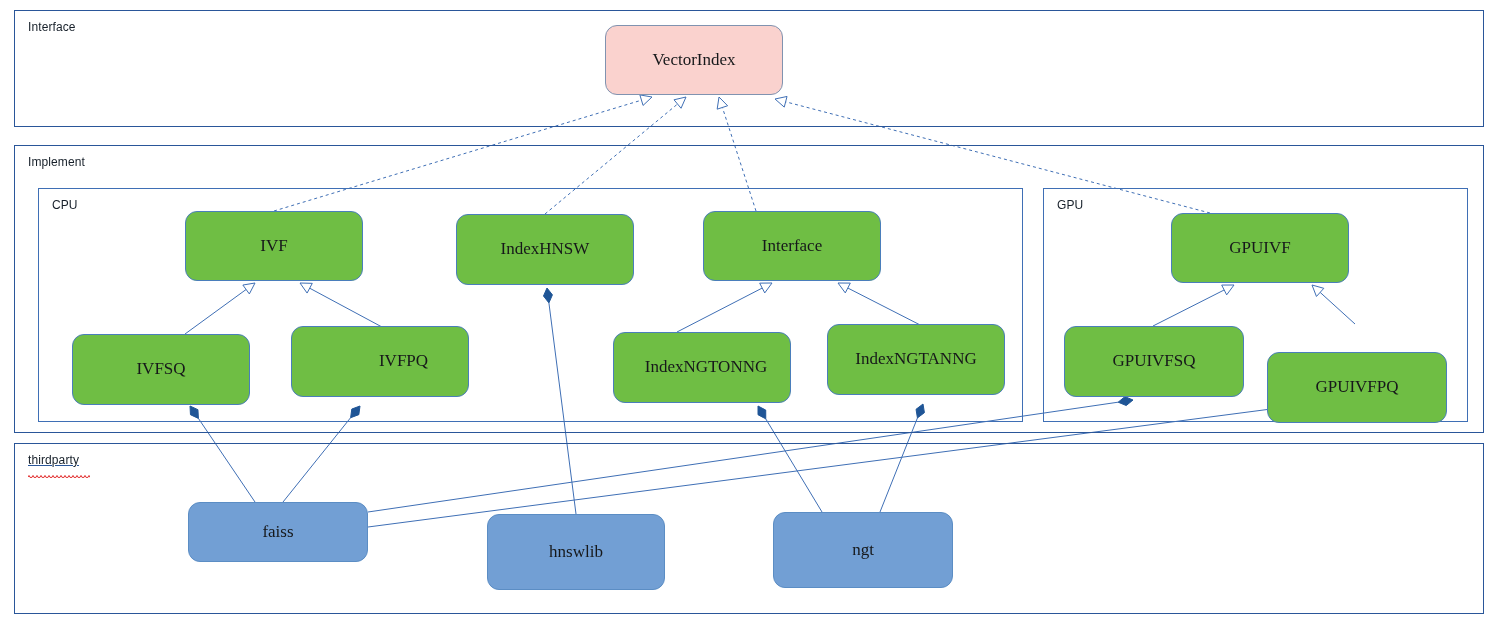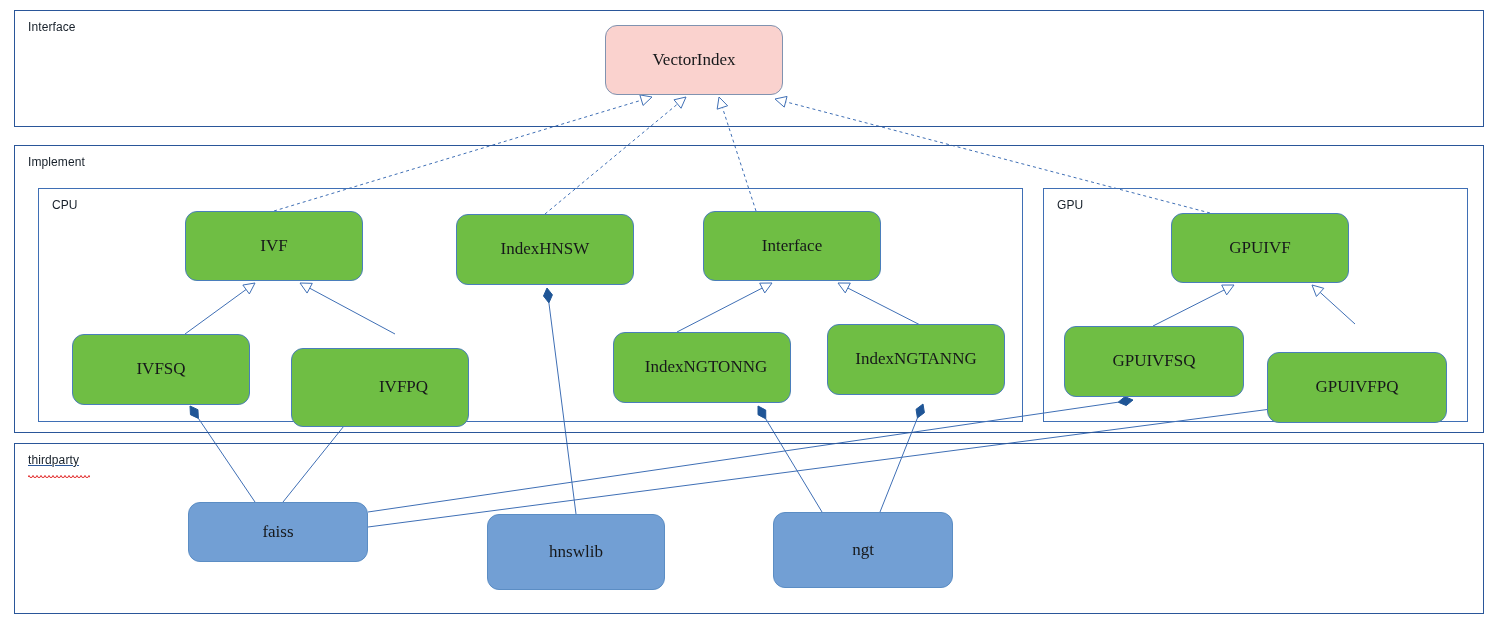--- a/index.html
+++ b/index.html
@@ -170,21 +170,21 @@
       </div>
       <div class="node impl" style="left: 703px; top: 211px; width: 178px; height: 70px;">
         <span>Interface</span>
       </div>
       <div class="node impl" style="left: 1171px; top: 213px; width: 178px; height: 70px;">
         <span>GPUIVF</span>
       </div>
       <div class="node impl" style="left: 72px; top: 334px; width: 178px; height: 71px;">
         <span>IVFSQ</span>
       </div>
-      <div class="node impl" style="left: 291px; top: 348px; width: 178px; height: 79px; padding-left: 47px;">
+      <div class="node impl" style="left: 291px; top: 326px; width: 178px; height: 71px; padding-left: 47px;">
         <span>IVFPQ</span>
       </div>
       <div class="node impl" style="left: 613px; top: 332px; width: 178px; height: 71px; padding-left: 8px;">
         <span>IndexNGTONNG</span>
       </div>
       <div class="node impl" style="left: 827px; top: 324px; width: 178px; height: 71px;">
         <span>IndexNGTANNG</span>
       </div>
       <div class="node impl" style="left: 1064px; top: 326px; width: 180px; height: 71px;">
         <span>GPUIVFSQ</span>

